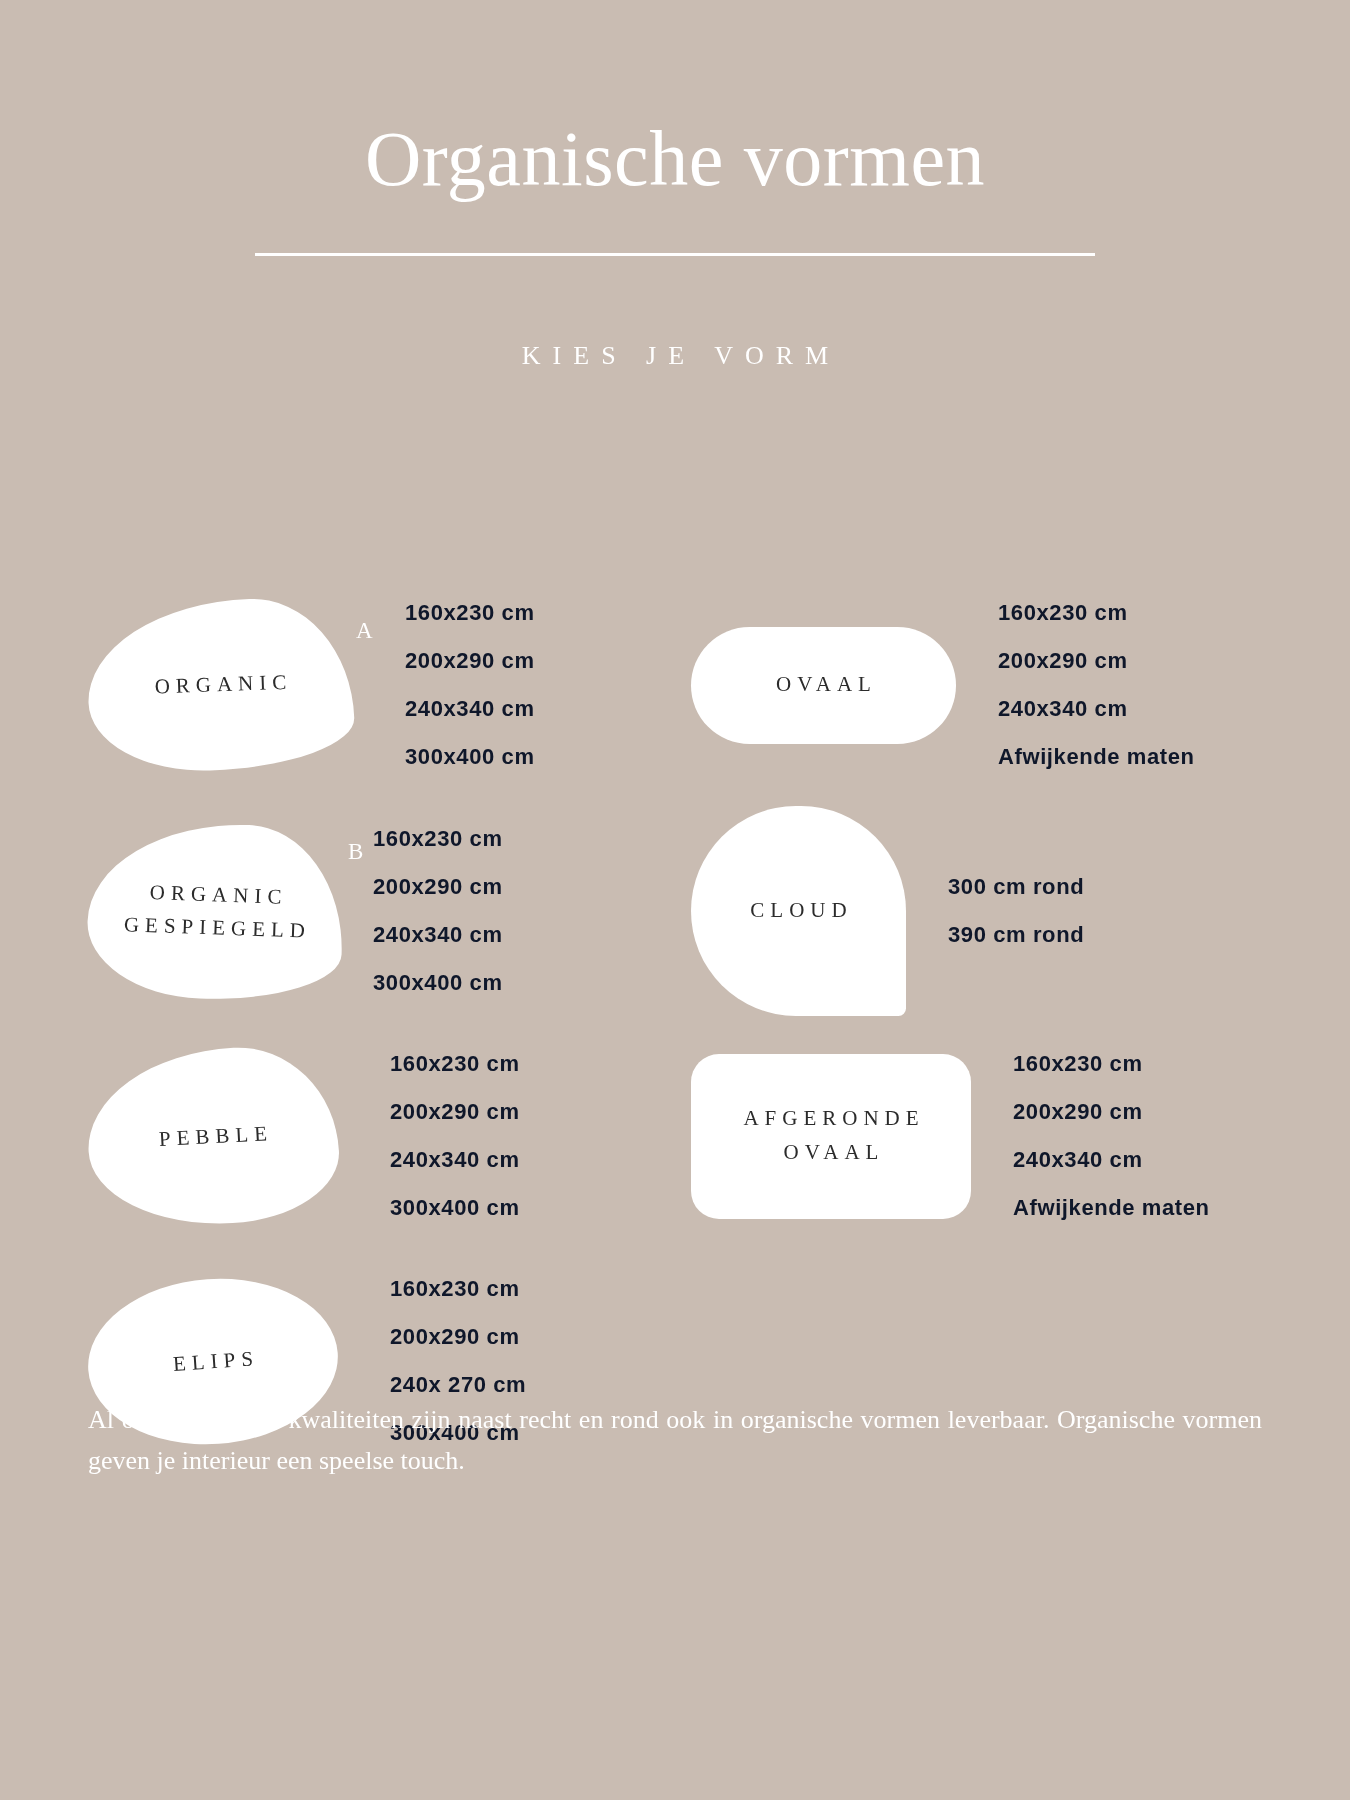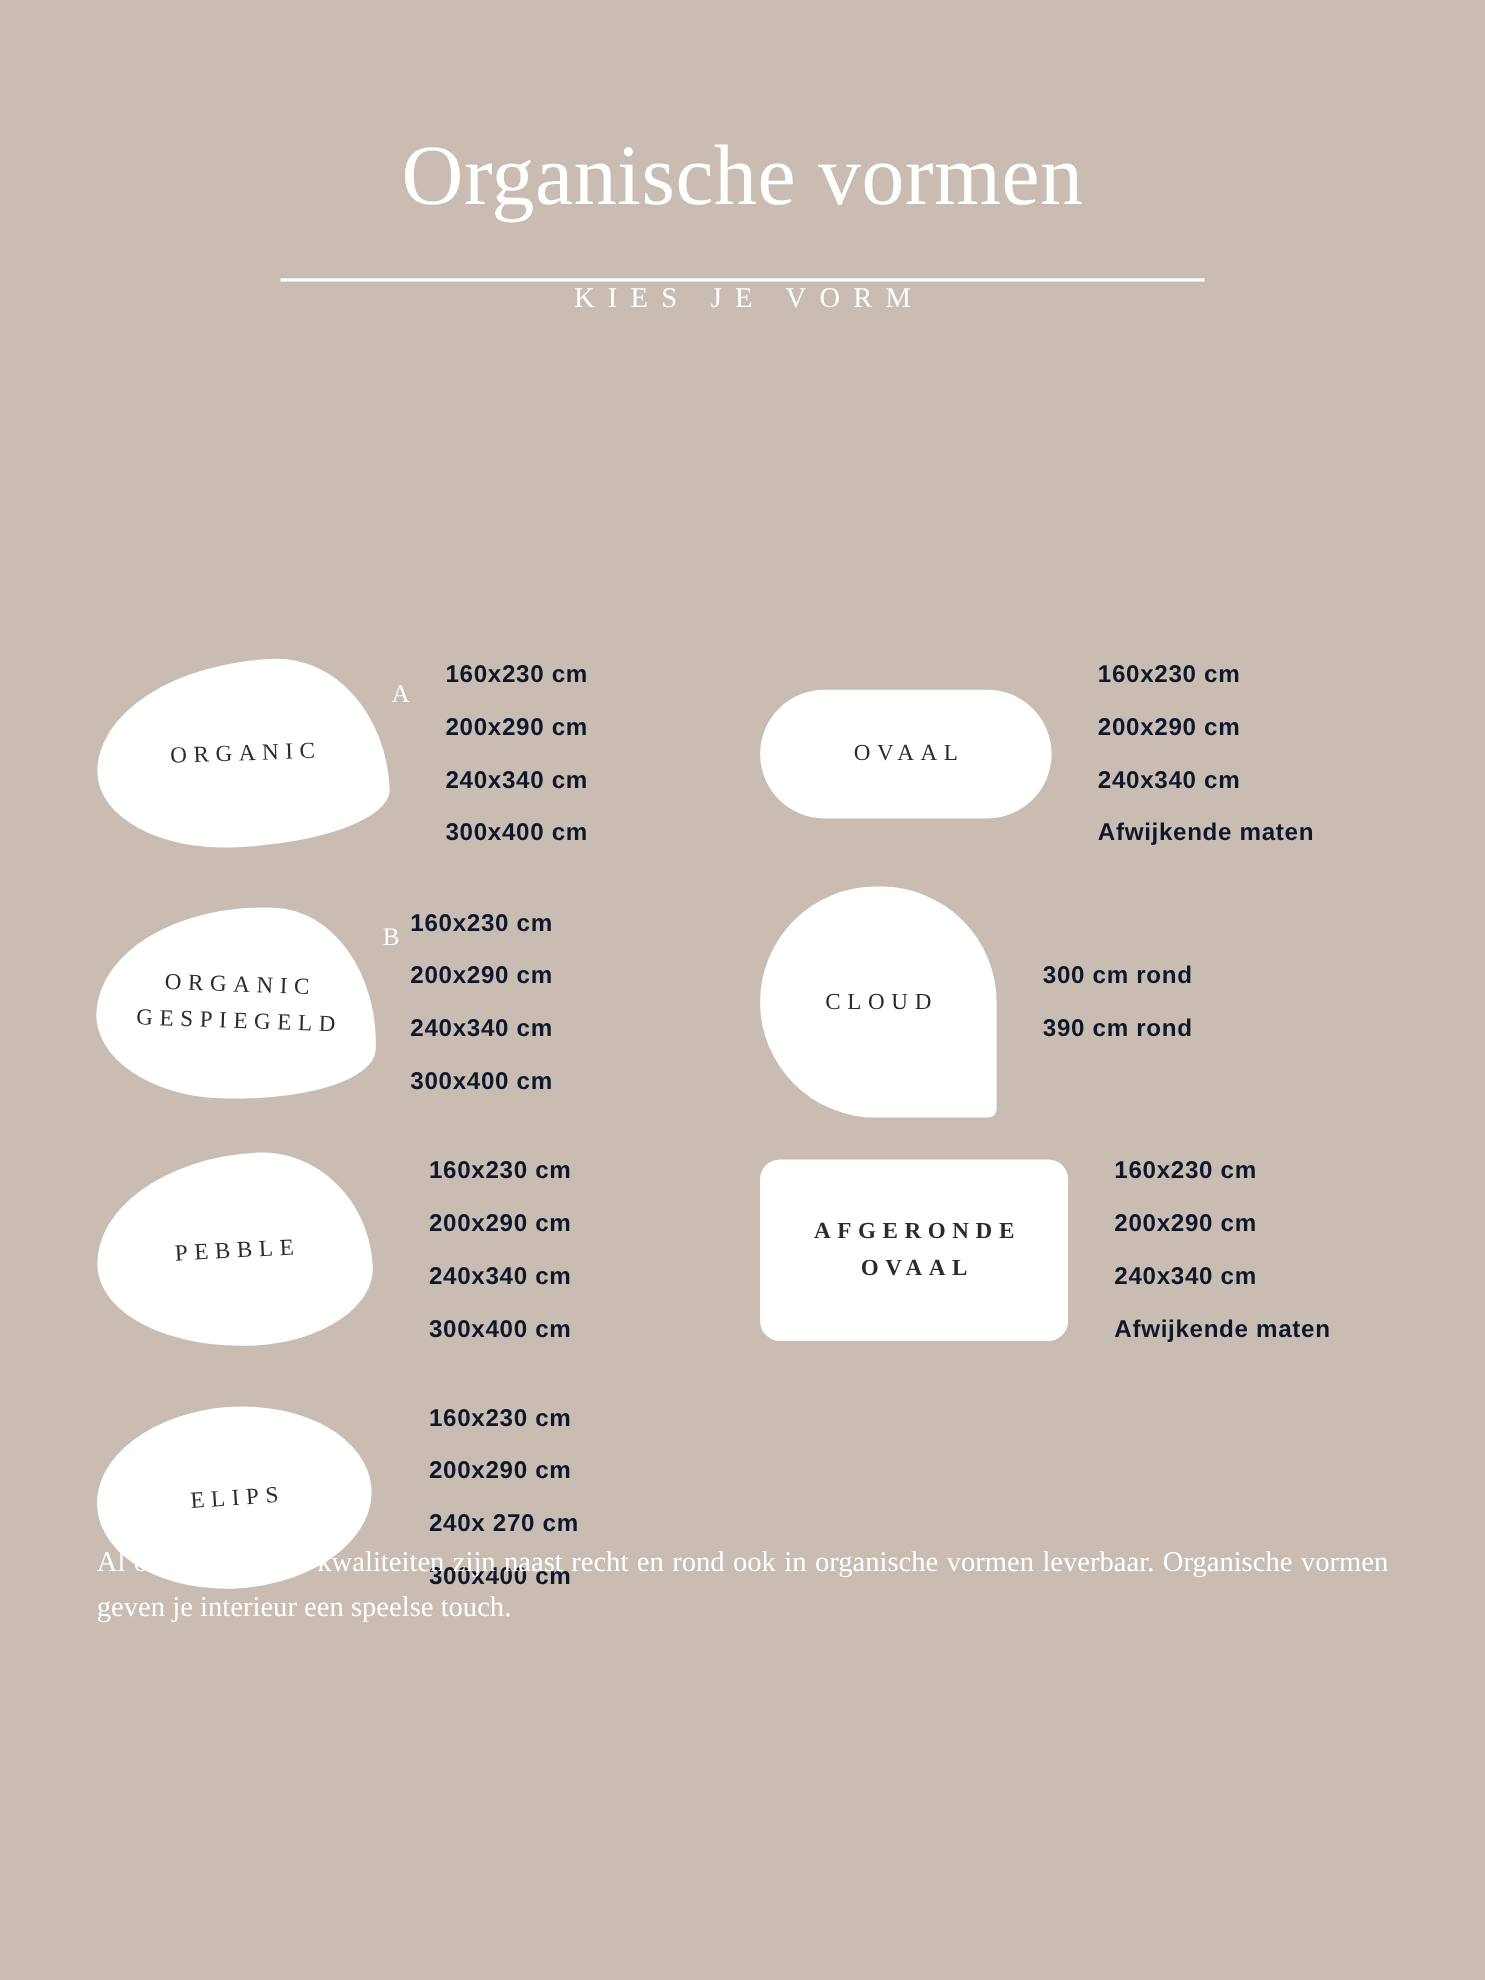--- a/index.html
+++ b/index.html
@@ -38,20 +38,21 @@
     height: 3px;
     background: #ffffff;
     margin: 55px auto 0 auto;
   }
   .subtitle {
     text-align: center;
     color: #ffffff;
     font-family: "Liberation Serif", serif;
     font-size: 26px;
     letter-spacing: 12px;
+    margin-top: 85px;
     padding-left: 12px;
   }
 
   
   .columns {
     position: absolute;
     top: 570px;
     left: 0;
     width: 1350px;
     display: flex;
@@ -135,22 +136,21 @@
     border-radius: 70px;
   }
   .s-cloud {
     width: 215px;
     height: 210px;
     border-radius: 110px 110px 8px 110px;
   }
   .s-afgerond {
     width: 280px;
     height: 165px;
-    border-radius: 18px;
-    font-weight: bold;
+    border-radius: 28px;
   }
 
   .sizes {
     margin-left: 28px;
     display: flex;
     flex-direction: column;
     justify-content: center;
   }
   .size-line {
     color: #0f172a;

